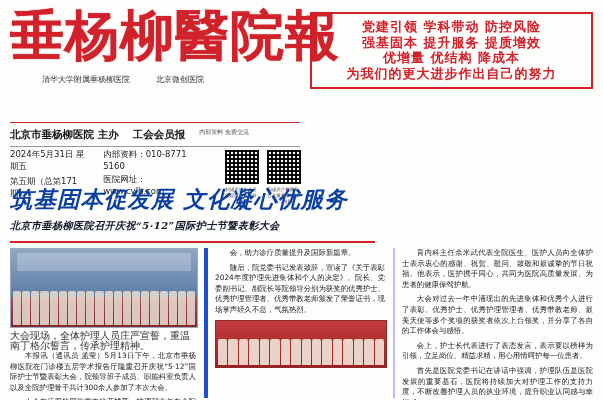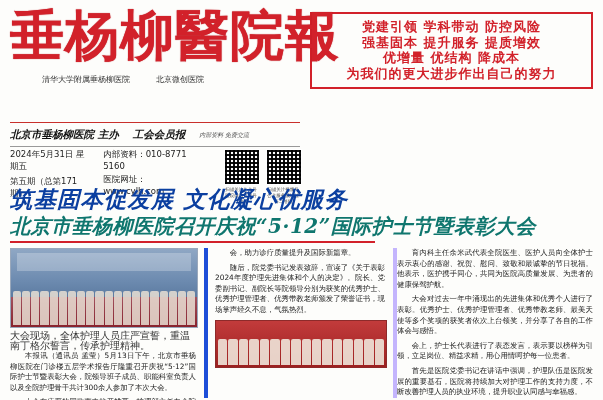--- a/index.html
+++ b/index.html
@@ -43,21 +43,21 @@
     text-align:center;
     color:#d2212a;
     font-family:"DejaVu Serif","Liberation Serif",serif;
     font-weight:bold;
   }
   .slogan-line{font-size:13px;line-height:15.5px;letter-spacing:1px;white-space:nowrap;}
 
   
   .inforow{display:flex;margin-top:2px;height:62px;}
   .info-left{width:290px;font-size:9px;color:#111;}
-  .info-line{display:flex;align-items:center;gap:14px;padding:3px 0 2px 0;font-style:italic;}
+  .info-line{display:flex;align-items:flex-start;gap:14px;padding:3px 0 2px 0;}
   .info-line .big{font-size:10.5px;font-weight:bold;font-family:"DejaVu Serif","Liberation Serif",serif;}
   .rule{border-top:1px solid #c9302c;margin:2px 0;}
   .rule.thin{border-top:1px solid #999;}
   .info-sub{display:flex;gap:16px;font-size:8.5px;color:#222;}
   .info-sub .col{display:flex;flex-direction:column;gap:3px;}
   .qr-wrap{display:flex;gap:8px;margin-left:14px;}
   .qr{width:34px;text-align:center;}
   .qr-img{
     width:34px;height:34px;
     background:
@@ -71,42 +71,42 @@
 
   
   .headline-wrap{margin-top:3px;width:365px;font-style:italic;}
   .headline{
     font-family:"DejaVu Serif","Liberation Serif",serif;
     font-weight:bold;font-size:22.5px;line-height:28px;
     color:#0b3fa0;letter-spacing:1px;white-space:nowrap;
   }
   .subhead{
     font-family:"DejaVu Serif","Liberation Serif",serif;
-    font-weight:bold;font-size:20px;line-height:22px;
-    color:#0f766e;letter-spacing:0.5px;margin-top:2px;white-space:nowrap;
+    font-weight:bold;font-size:10px;line-height:22px;
+    color:#0f172a;letter-spacing:0.5px;margin-top:2px;white-space:nowrap;
   }
   .hr-red{border-top:2px solid #d2212a;margin:4px 0 5px 0;width:365px;}
 
   
   .body-cols{display:flex;gap:8px;height:150px;}
   .col-photo{width:186px;}
   .photo{
     width:186px;height:78px;
     background:linear-gradient(180deg,#8fa7c4 0%,#6d8bb0 40%,#3f5f86 100%);
     position:relative;overflow:hidden;border:1px solid #9aa8bb;
   }
   .photo .band{position:absolute;left:0;right:0;bottom:0;height:30px;background:linear-gradient(180deg,rgba(200,60,60,.65),rgba(150,25,30,.85));}
   .photo .people{position:absolute;left:2px;right:2px;bottom:2px;height:34px;display:flex;gap:1px;}
   .photo .people i{flex:1;background:#e9dfd4;border-radius:2px 2px 0 0;opacity:.85;}
   .photo .sky{position:absolute;top:4px;left:6px;right:6px;height:18px;background:rgba(255,255,255,.25);}
   .cap{font-size:10px;color:#333;line-height:10px;margin-top:3px;}
   .coltext{font-size:7.4px;line-height:10.6px;color:#1a1a1a;text-align:justify;}
   .coltext p{margin:0 0 4px 0;text-indent:2em;}
   .col-mid{width:170px;border-left:4px solid #1d4ed8;padding-left:7px;}
-  .col-right{flex:1;border-left:4px solid #c4b5fd;}
+  .col-right{flex:1;border-left:2px solid #c4b5fd;padding-left:7px;}
   .photo2{
     width:100%;height:46px;margin-top:4px;
     background:linear-gradient(180deg,#c23b3b 0%,#9c2020 100%);
     position:relative;overflow:hidden;border:1px solid #8d2a2a;
   }
   .photo2 .row{position:absolute;left:2px;right:2px;bottom:2px;height:26px;display:flex;gap:1px;}
   .photo2 .row i{flex:1;background:#f0e6da;border-radius:2px 2px 0 0;opacity:.9;}
 </style>
 </head>
 <body>

